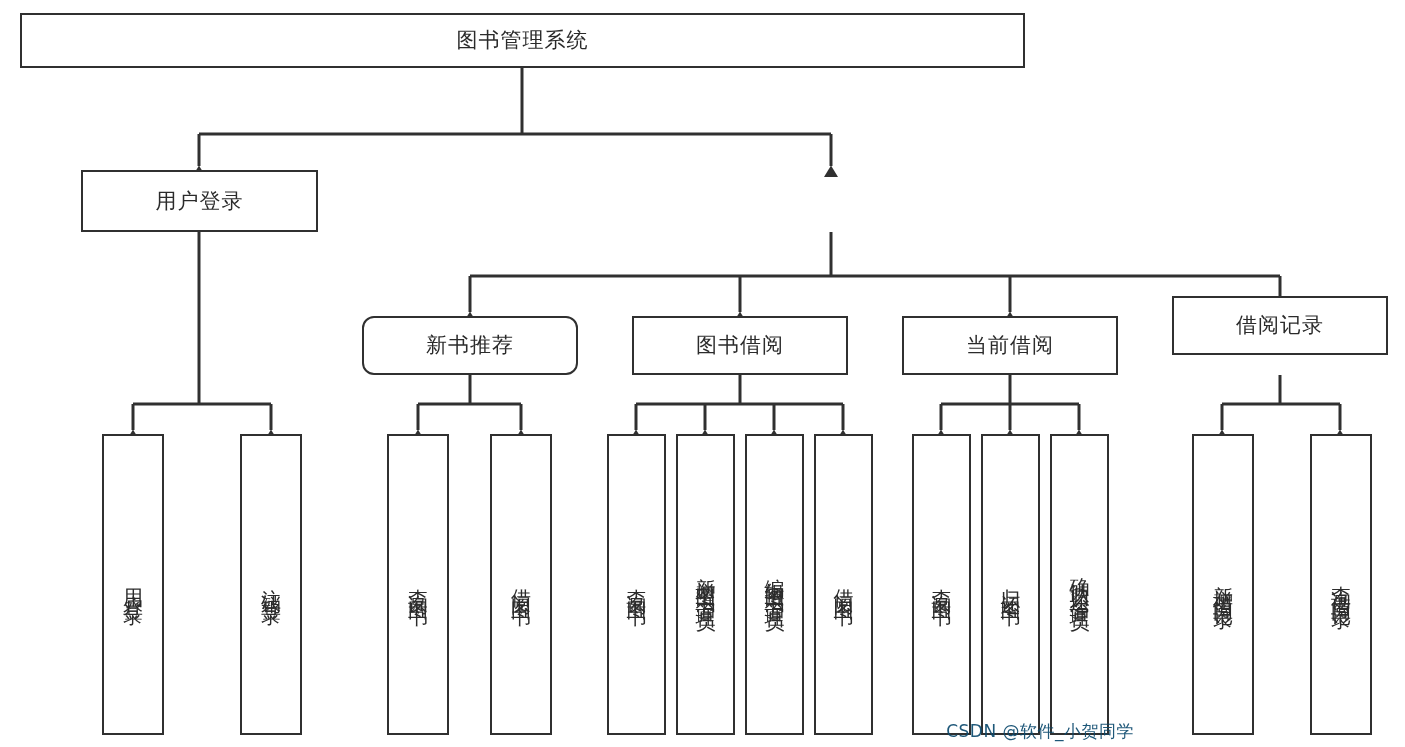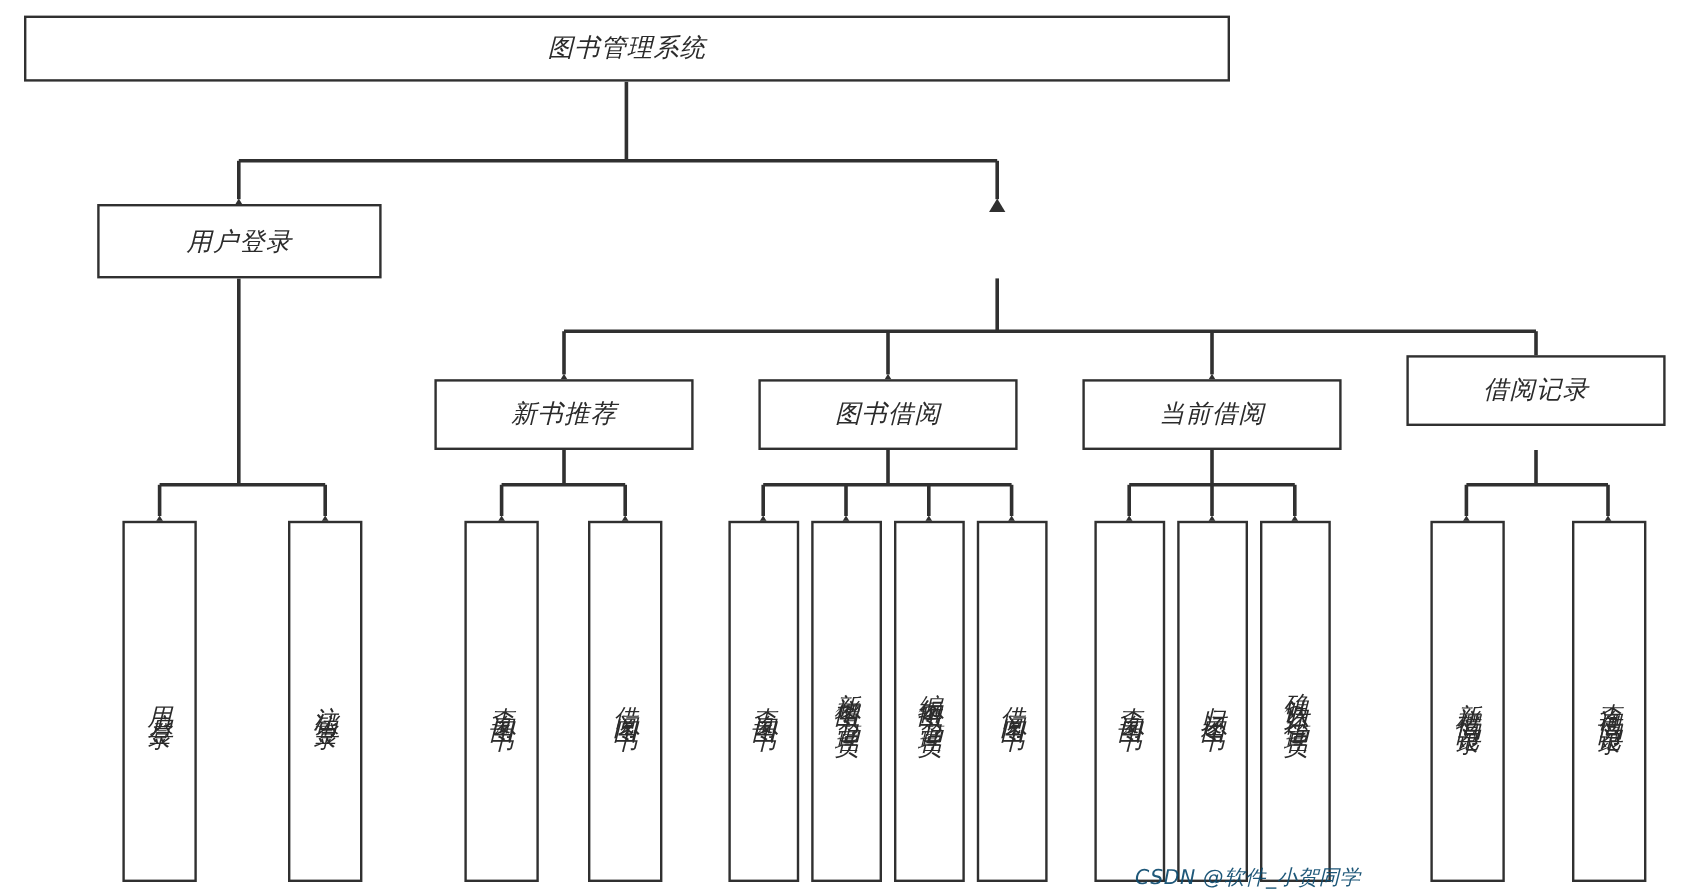--- a/index.html
+++ b/index.html
@@ -11,21 +11,20 @@
     width: 1405px;
     height: 747px;
     font-family: "DejaVu Sans", "Liberation Sans", sans-serif;
     overflow: hidden;
   }
   #diagram-root {
     position: relative;
     width: 1142px;
     height: 747px;
     background: #ffffff;
-    font-style: italic;
   }
   svg.connectors {
     position: absolute;
     left: 0;
     top: 0;
     width: 1405px;
     height: 747px;
     pointer-events: none;
   }
   .node {
@@ -129,21 +128,21 @@
   </svg>
 
   <div class="node node-h" style="left:20px; top:13px; width:1005px; height:55px;">
     <span class="label">图书管理系统</span>
   </div>
 
   <div class="node node-h" style="left:81px; top:170px; width:237px; height:62px;">
     <span class="label">用户登录</span>
   </div>
 
-  <div class="node node-h" style="left:362px; top:316px; width:216px; height:59px;">
+  <div class="node node-h" style="left:362px; top:316px; width:216px; height:59px;border-radius:12px;">
     <span class="label">新书推荐</span>
   </div>
   <div class="node node-h" style="left:902px; top:316px; width:216px; height:59px;">
     <span class="label">当前借阅</span>
   </div>
   <div class="node node-h" style="left:632px; top:316px; width:216px; height:59px;">
     <span class="label">图书借阅</span>
   </div>
   <div class="node node-h" style="left:1172px; top:296px; width:216px; height:59px;text-align:right;">
     <span class="label">借阅记录</span>

